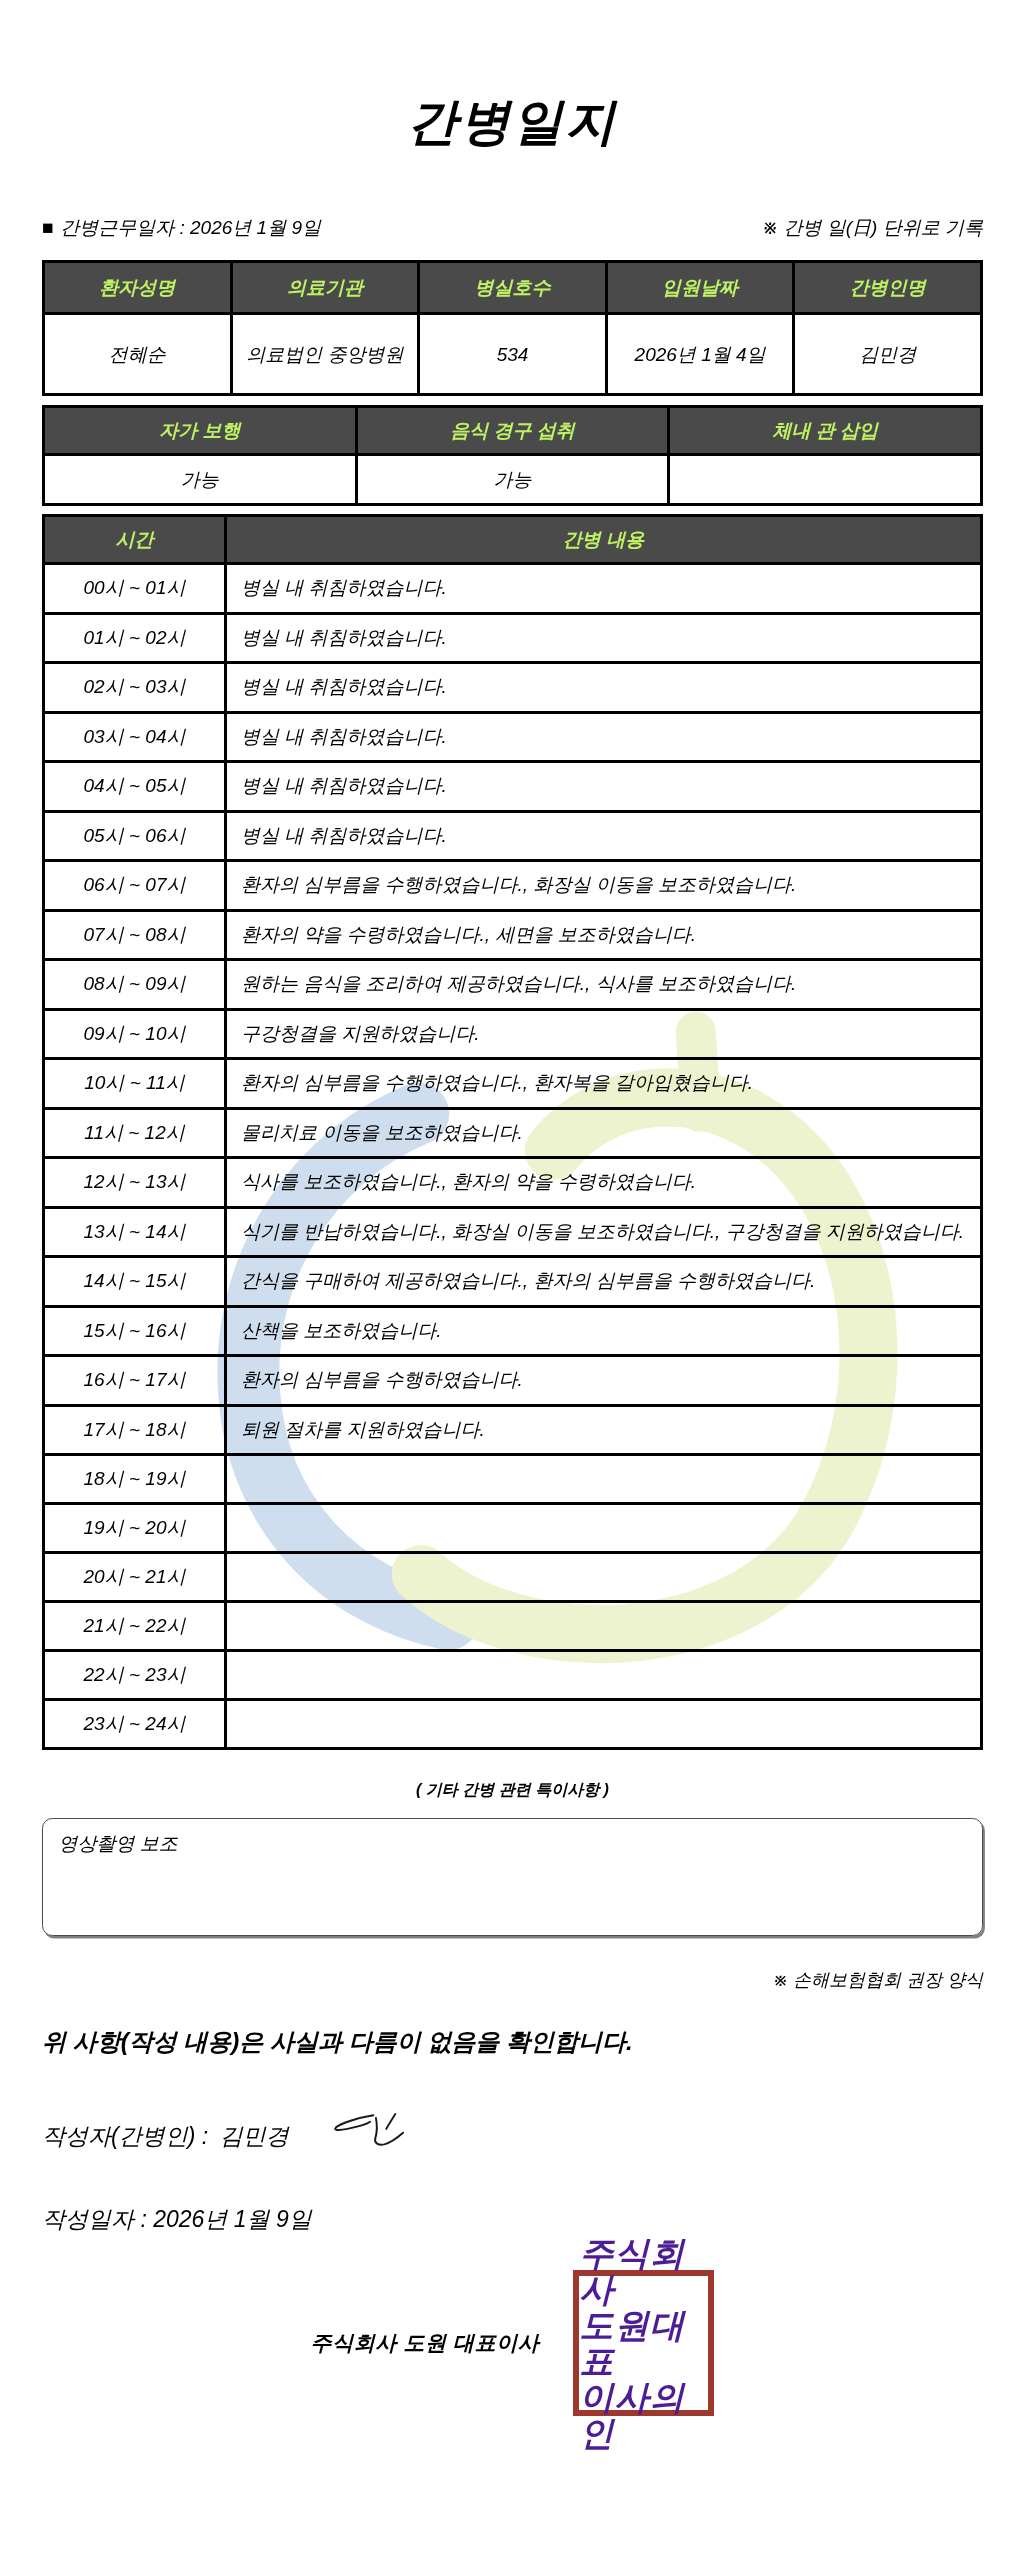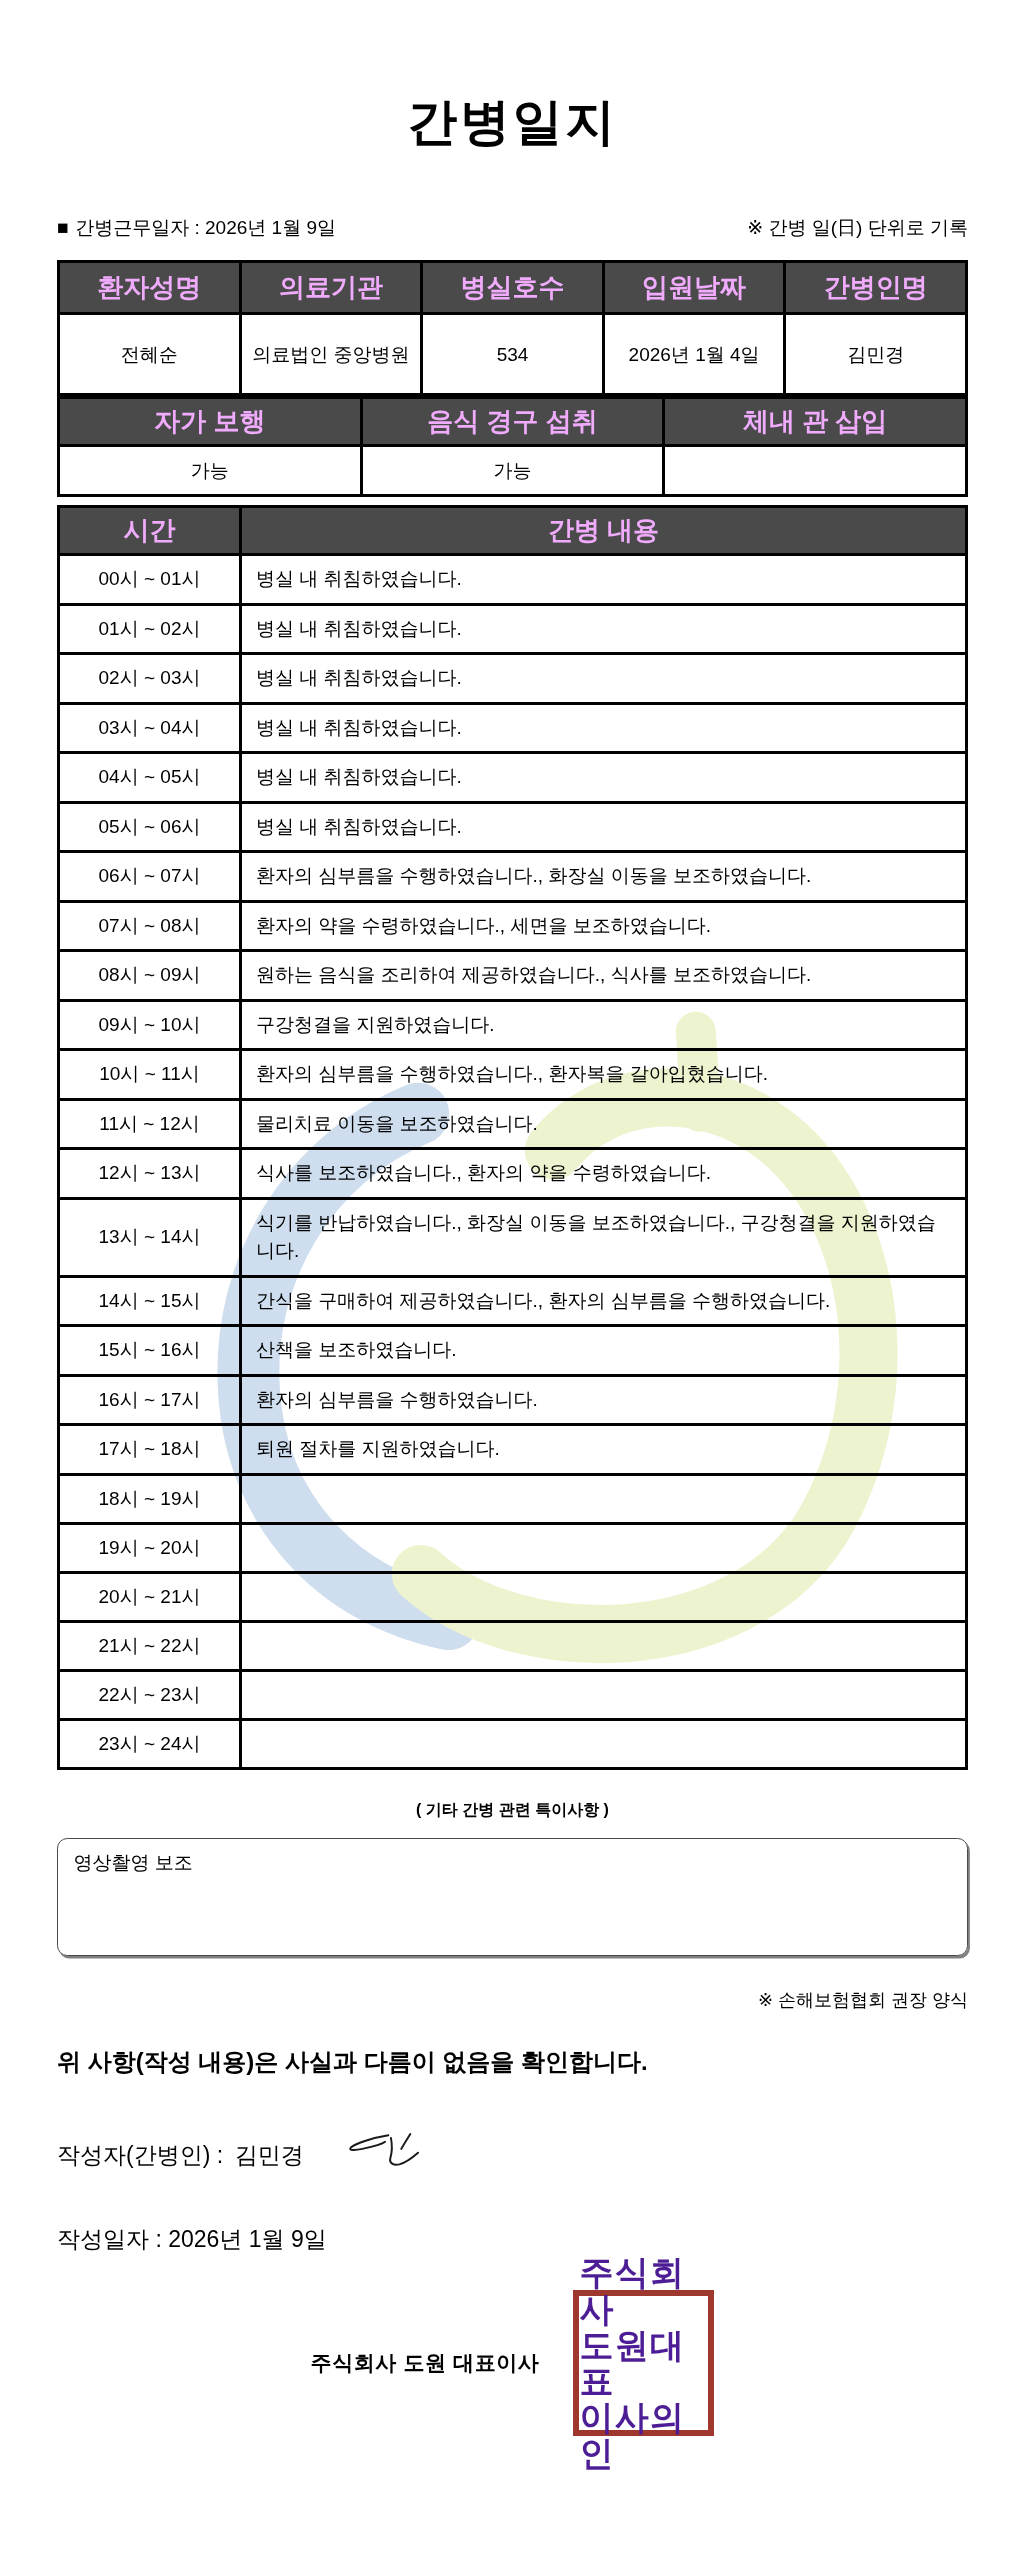--- a/index.html
+++ b/index.html
@@ -1,37 +1,37 @@
 <!DOCTYPE html>
 <html style="font-size:10.3px"><head>
 <meta charset="utf-8">
 <style>
   * { margin:0; padding:0; box-sizing:border-box; }
   body { background:#fff; font-family:"Liberation Sans","DejaVu Sans",sans-serif; color:#000; }
   .page { position:relative; width:1025px; height:2576px; background:#ffffff; overflow:hidden; }
 
   .watermark { position:absolute; left:0; top:0; width:1025px; height:2576px; z-index:0; pointer-events:none; }
 
-  .content { position:relative; z-index:1; padding:0 57px; }
+  .content { position:relative; z-index:1; padding:0 42px;font-style:italic; }
 
   .doc-title { margin-top:89px; text-align:center; font-size:50px; font-weight:bold; letter-spacing:2.6px; }
 
   .meta-row { margin-top:59px; display:flex; justify-content:space-between; align-items:flex-end; font-size:19px; font-weight:500; }
   .meta-row .bullet { font-size:19.4px; margin-right:6.5px; }
 
   table { width:100%; border-collapse:collapse; table-layout:fixed; }
   th, td { border:3.2px solid #000; text-align:center; vertical-align:middle; }
-  th { background:#4a4a4a; color:#f0abfc; font-weight:bold; font-size:26px; }
+  th { background:#4a4a4a; color:#bef264; font-weight:bold; font-size:19px; }
   td { font-size:19px; background:transparent; }
 
   .info-table { margin-top:19.4px; }
   .info-table th { height:52px; }
   .info-table td { height:81px; padding:0 6.5px; line-height:1.45; }
 
-  .status-table { }
+  .status-table { margin-top:9px; }
   .status-table th { height:48px; }
   .status-table td { height:50px; }
 
   .log-table { margin-top:7.7px; }
   .log-table th { height:48px; }
   .log-table td { height:49px; }
   .log-table td.content-cell { text-align:left; padding:9px 14px; line-height:1.5; }
   .log-table col.time-col { width:182px; }
 
   .notes-heading { margin-top:30px; text-align:center; font-weight:bold; font-size:16px; }

